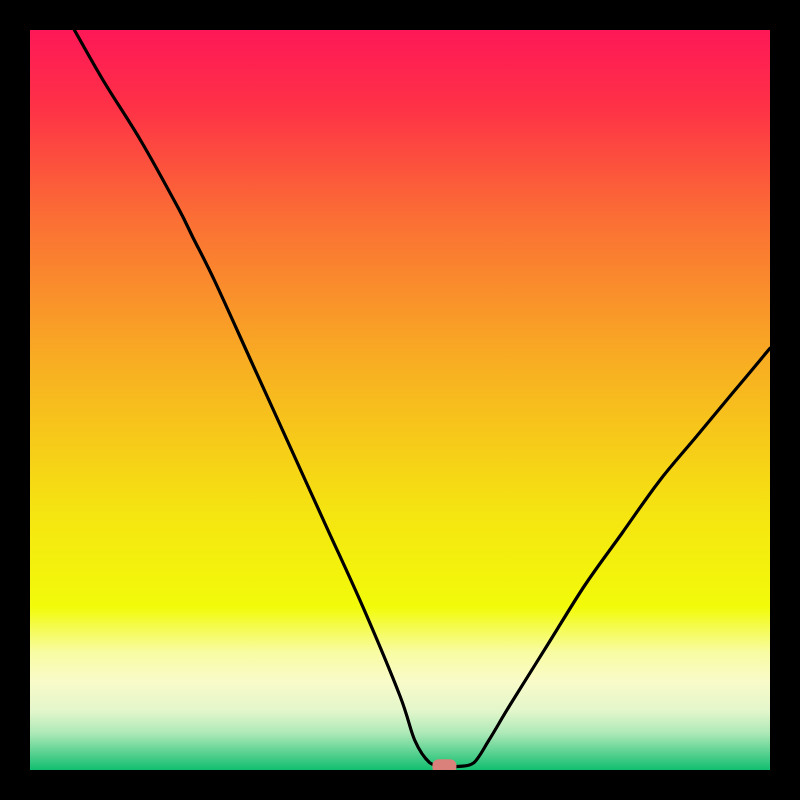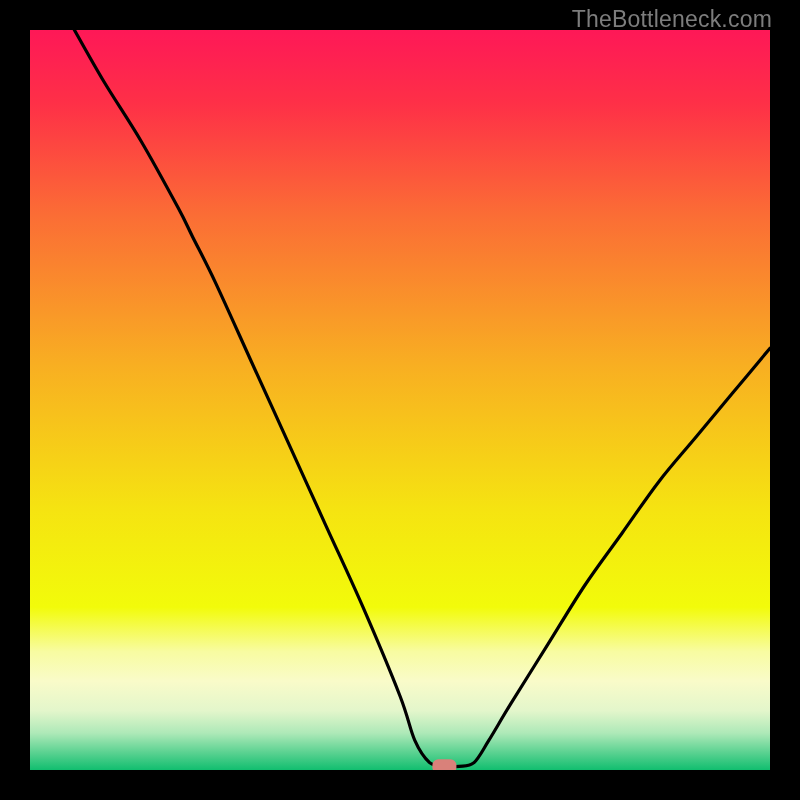--- a/index.html
+++ b/index.html
@@ -33,21 +33,20 @@
     color: #7d7d7d;
     font-size: 23px;
     font-weight: 500;
     letter-spacing: 0.2px;
   }
 </style>
 </head>
 <body>
 
 <div class="frame">
-  <div class="watermark">TheBottleneck.com</div>
 
   <svg class="plot-area" viewBox="0 0 740 740" preserveAspectRatio="none">
     <defs>
       <linearGradient id="bg-grad" x1="0" y1="0" x2="0" y2="1">
           <stop offset="0%" stop-color="#fe1857"></stop>
           <stop offset="10%" stop-color="#fe3047"></stop>
           <stop offset="25%" stop-color="#fb6d35"></stop>
           <stop offset="45%" stop-color="#f8ae22"></stop>
           <stop offset="65%" stop-color="#f5e411"></stop>
           <stop offset="78%" stop-color="#f2fb0a"></stop>

